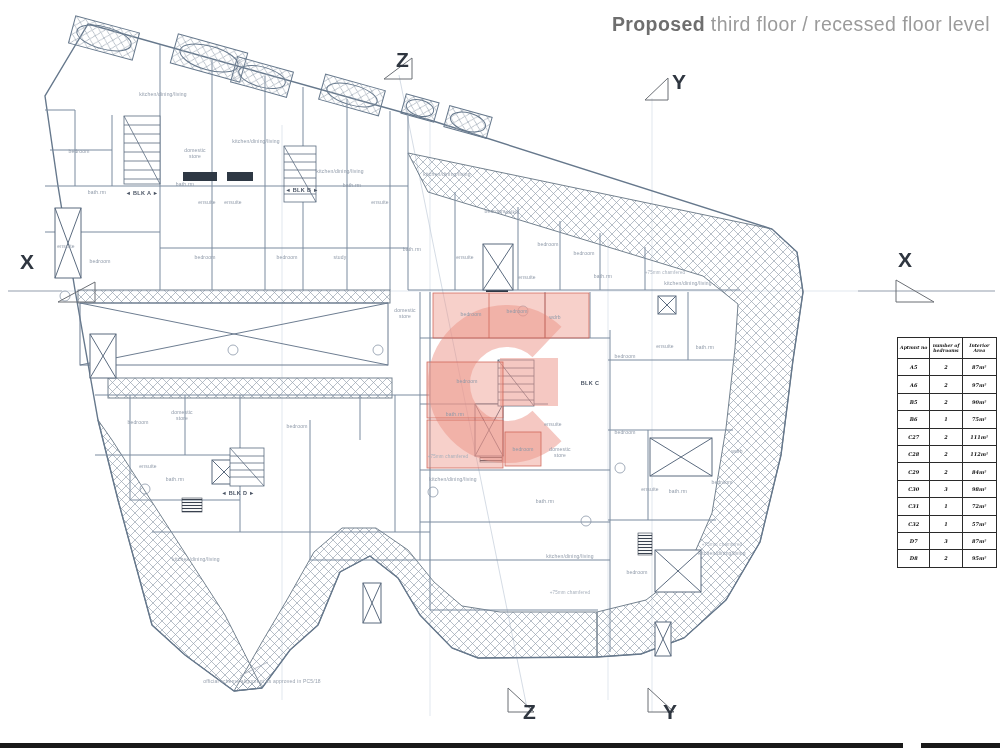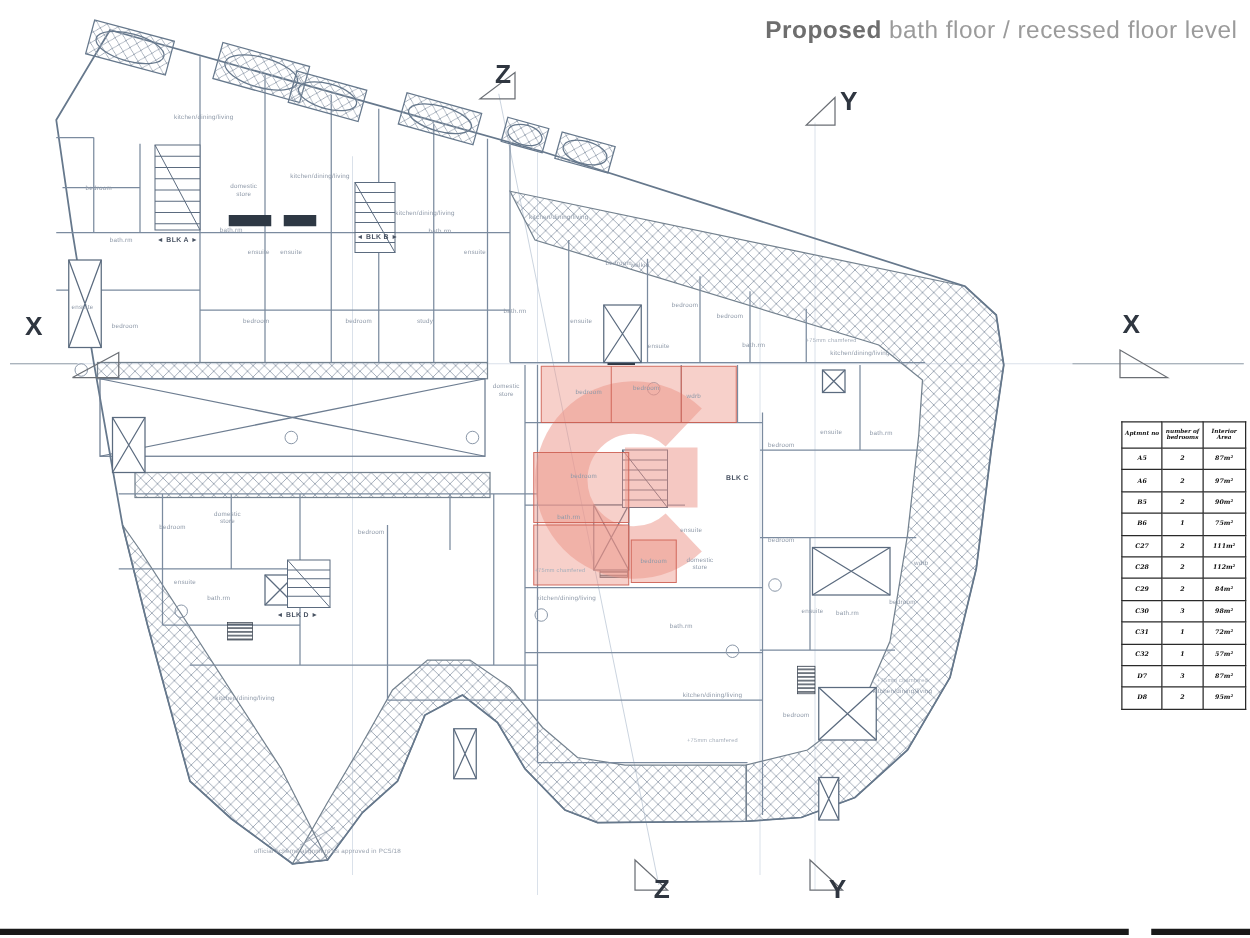--- a/index.html
+++ b/index.html
@@ -219,21 +219,21 @@
       <path d="M58,302 L95,302 L95,282 Z"></path>
       <path d="M896,302 L934,302 L896,280 Z"></path>
       <path d="M508,712 L534,712 L508,688 Z"></path>
       <path d="M648,712 L674,712 L648,688 Z"></path>
     </g>
 
     <path d="M268,662 L240,676" stroke="#9aa3b0" stroke-width="0.7"></path>
   </svg>
 
   <div class="title">
-    <b>Proposed</b><span> bath floor / recessed floor level</span>
+    <b>Proposed</b><span> third floor / recessed floor level</span>
   </div>
 
   <span class="marker" style="left:396px;top:48px">Z</span>
   <span class="marker" style="left:672px;top:70px">Y</span>
   <span class="marker" style="left:20px;top:250px">X</span>
   <span class="marker" style="left:898px;top:248px">X</span>
   <span class="marker" style="left:523px;top:700px">Z</span>
   <span class="marker" style="left:663px;top:700px">Y</span>
 
   <table class="apt-table">

